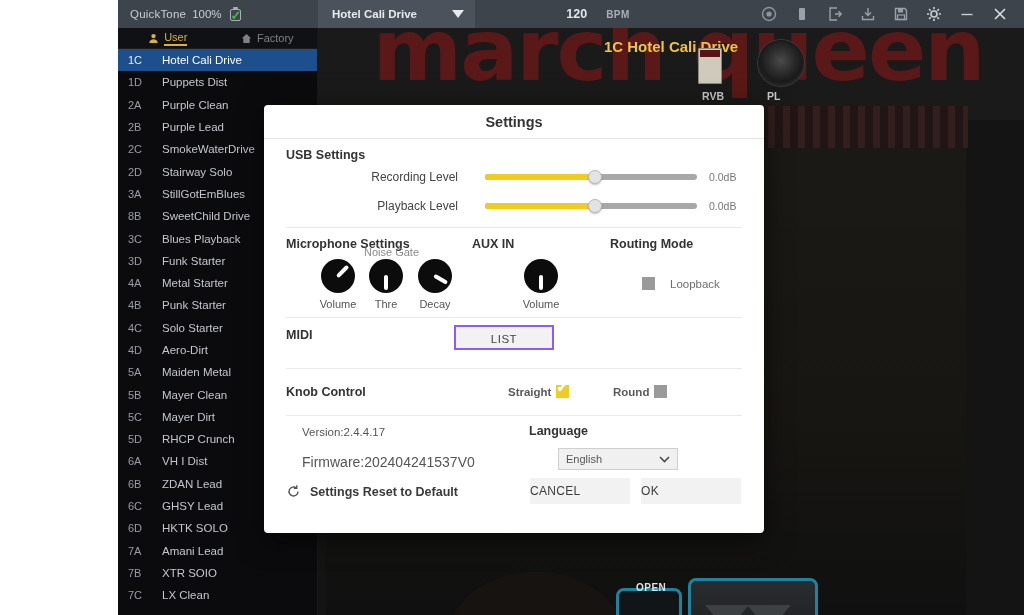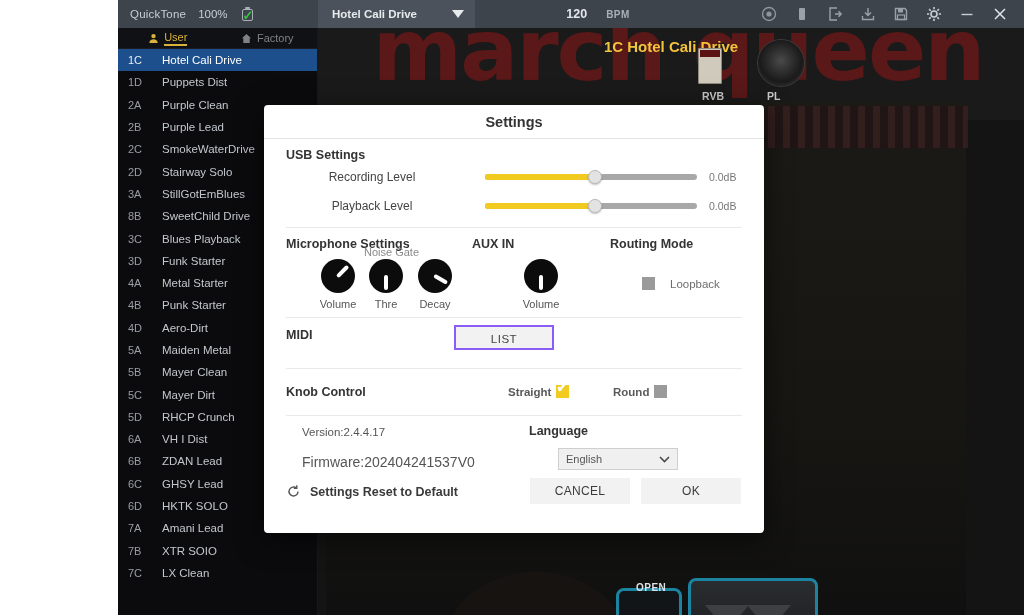--- a/index.html
+++ b/index.html
@@ -15,21 +15,21 @@
     background: #0c0c0c;
     overflow: hidden;
   }
 
   
   .topbar {
     position: absolute; left: 0; top: 0; width: 906px; height: 28px;
     background: #3e444c; display: flex; align-items: center;
   }
   .tb-left {
-    display: flex; align-items: center; gap: 12px;
+    display: flex; align-items: center; gap: 6px;
     padding-left: 12px; width: 200px; height: 28px;
   }
   .tb-brand { color: #c9ced5; font-size: 11.5px; letter-spacing: .2px; }
   .tb-pct { color: #c9ced5; font-size: 11.5px; }
   .batt { position: relative; width: 15px; height: 15px; }
   .batt-body {
     position: absolute; left: 2px; top: 2px; width: 11px; height: 12px;
     border: 1.4px solid #aab0b8; border-radius: 2px;
   }
   .batt-cap {
@@ -200,21 +200,21 @@
   .sec { padding: 0 22px; }
   .sec-head {
     font-size: 12.5px; font-weight: bold; color: #333;
     padding-top: 9px;
   }
   .hr { height: 1px; background: #e9e9e9; margin: 0 22px; }
 
   .slider-row {
     display: flex; align-items: center; height: 29px;
   }
-  .slider-lbl { width: 172px; text-align: center; padding-right: 0; font-size: 12px; color: #444; }
+  .slider-lbl { width: 172px; text-align: right; padding-right: 0; font-size: 12px; color: #444; }
   .slider-track {
     position: relative; width: 212px; height: 6px; margin-left: 27px;
     background: #a8a8a8; border-radius: 3px;
   }
   .slider-fill {
     position: absolute; left: 0; top: 0; height: 6px;
     background: #f2cb20; border-radius: 3px 0 0 3px;
   }
   .slider-thumb {
     position: absolute; top: -4px; width: 14px; height: 14px;
@@ -285,21 +285,21 @@
     padding: 0 7px; font-size: 11px; color: #555;
   }
   .chev { width: 11px; height: 7px; }
   .reset-row {
     position: absolute; left: 22px; top: 68px;
     display: flex; align-items: center; gap: 9px;
   }
   .reset-txt { font-size: 12.5px; font-weight: bold; color: #3a3a3a; }
   .btn {
     position: absolute; top: 62px; width: 100px; height: 26px;
-    line-height: 26px; text-align: center; background: #f2f2f2;
+    line-height: 26px; background: #f2f2f2;
     font-size: 12px; color: #3c3c3c; letter-spacing: .3px;
   }
   .btn-cancel { left: 266px; }
   .btn-ok { left: 377px; }
 </style>
 </head>
 <body>
 
 <div id="app">
 
@@ -433,20 +433,24 @@
           <span class="pr-id">3D</span>
           <span>Funk Starter</span>
         </div>
         <div class="preset-row">
           <span class="pr-id">4A</span>
           <span>Metal Starter</span>
         </div>
         <div class="preset-row">
           <span class="pr-id">4B</span>
           <span>Punk Starter</span>
+        </div>
+        <div class="preset-row">
+          <span class="pr-id">4C</span>
+          <span>Solo Starter</span>
         </div>
         <div class="preset-row">
           <span class="pr-id">4D</span>
           <span>Aero-Dirt</span>
         </div>
         <div class="preset-row">
           <span class="pr-id">5A</span>
           <span>Maiden Metal</span>
         </div>
         <div class="preset-row">

